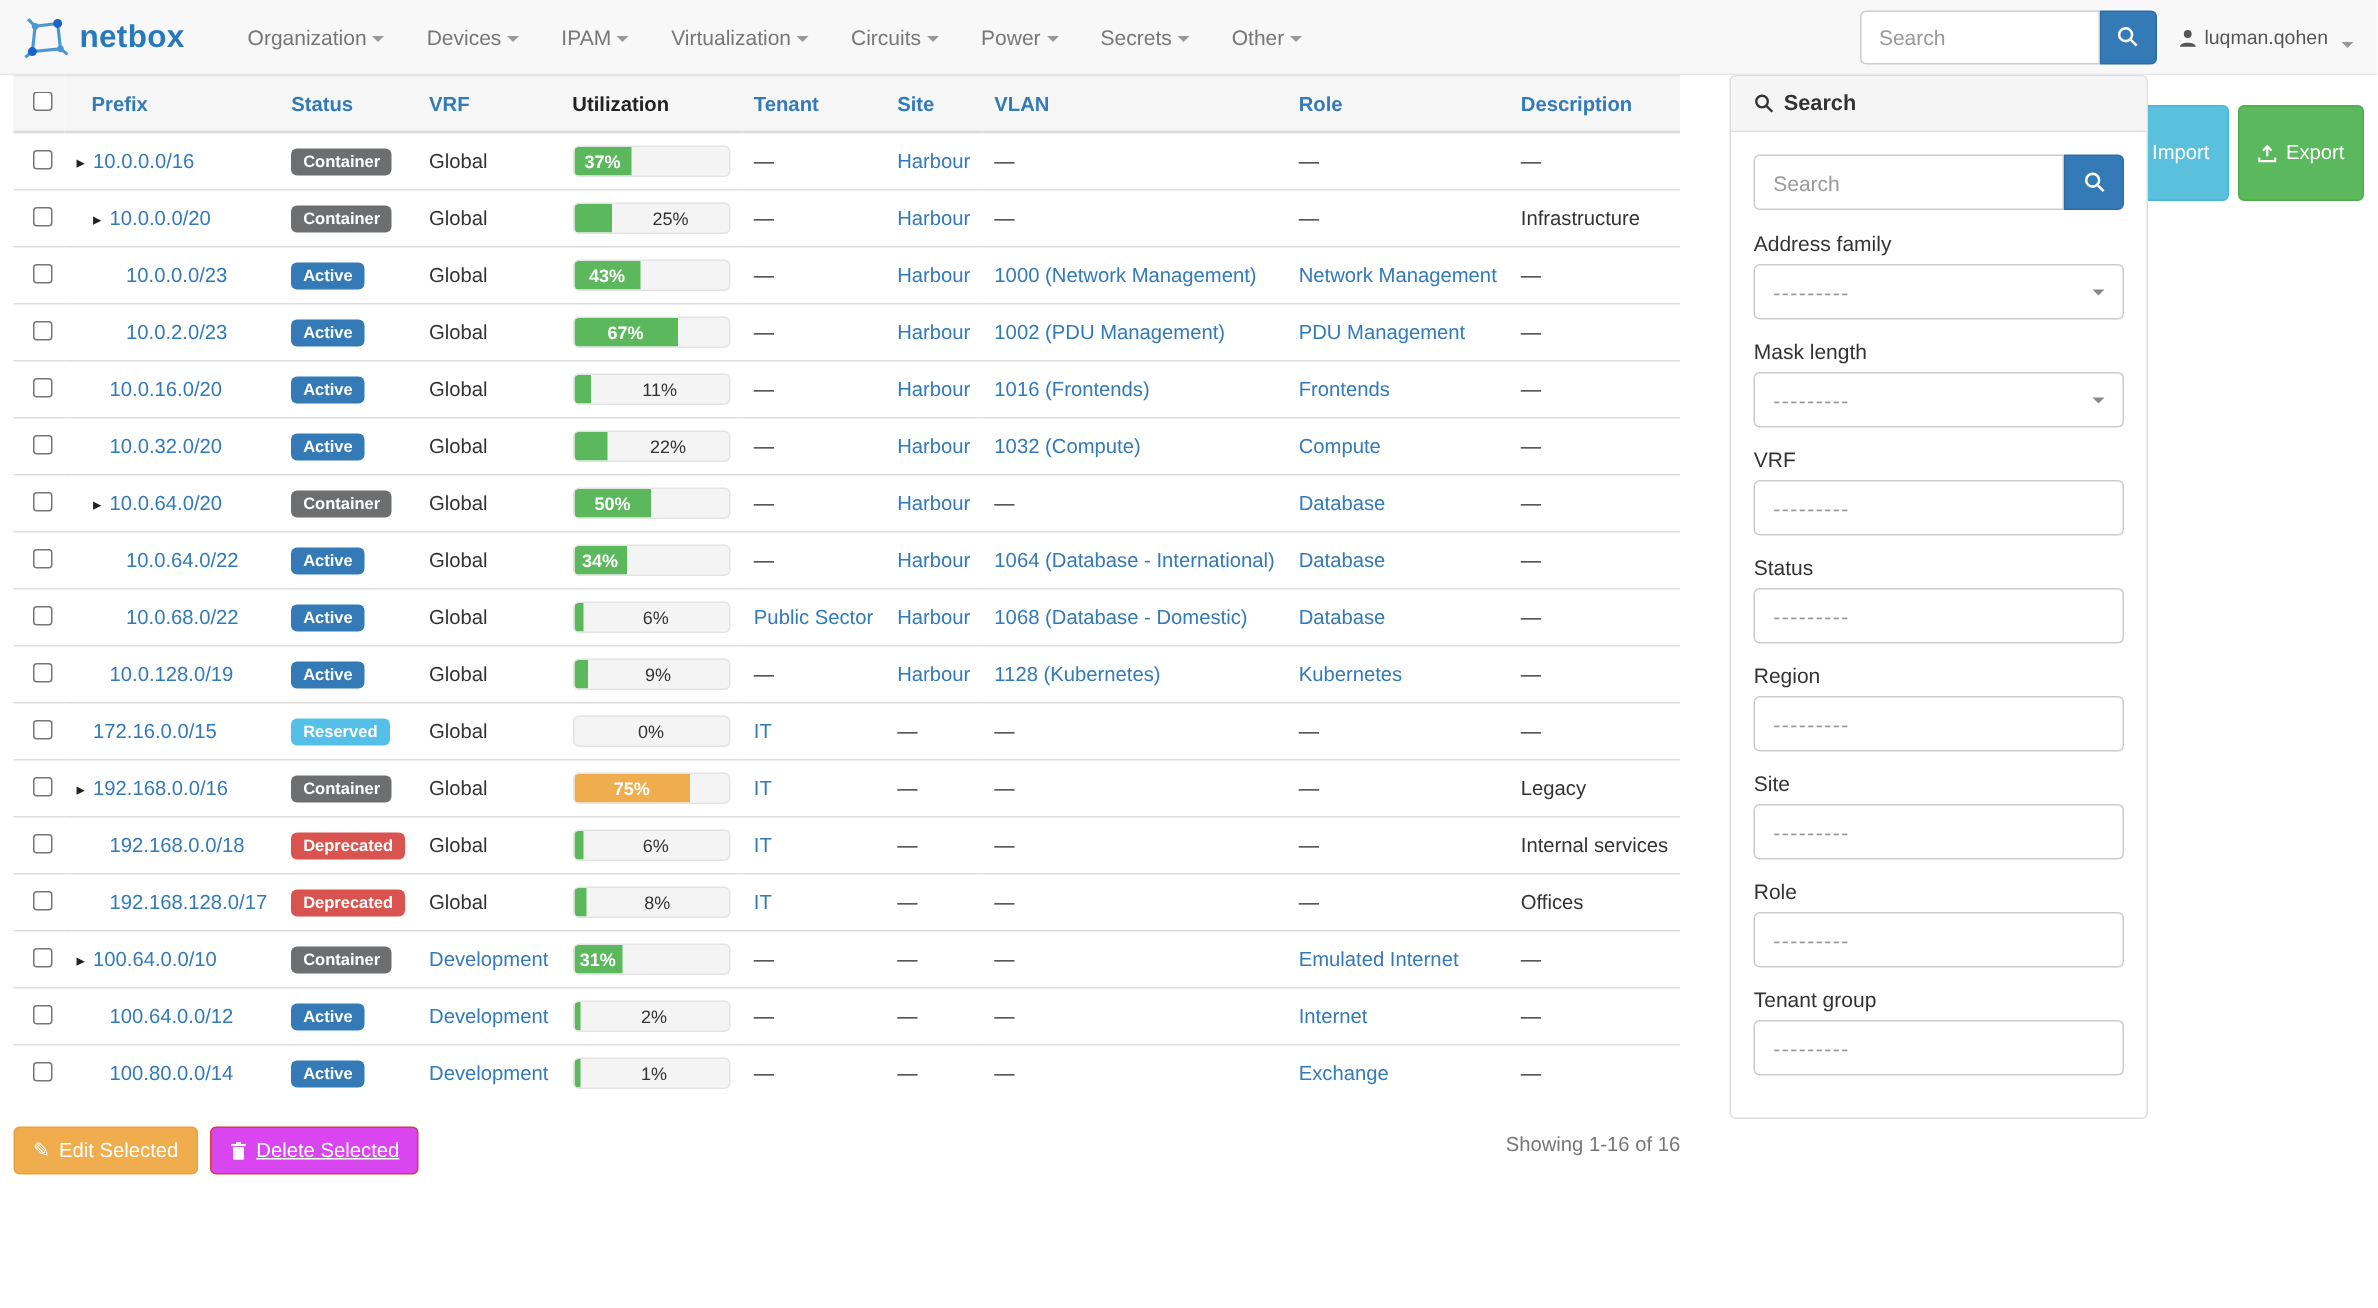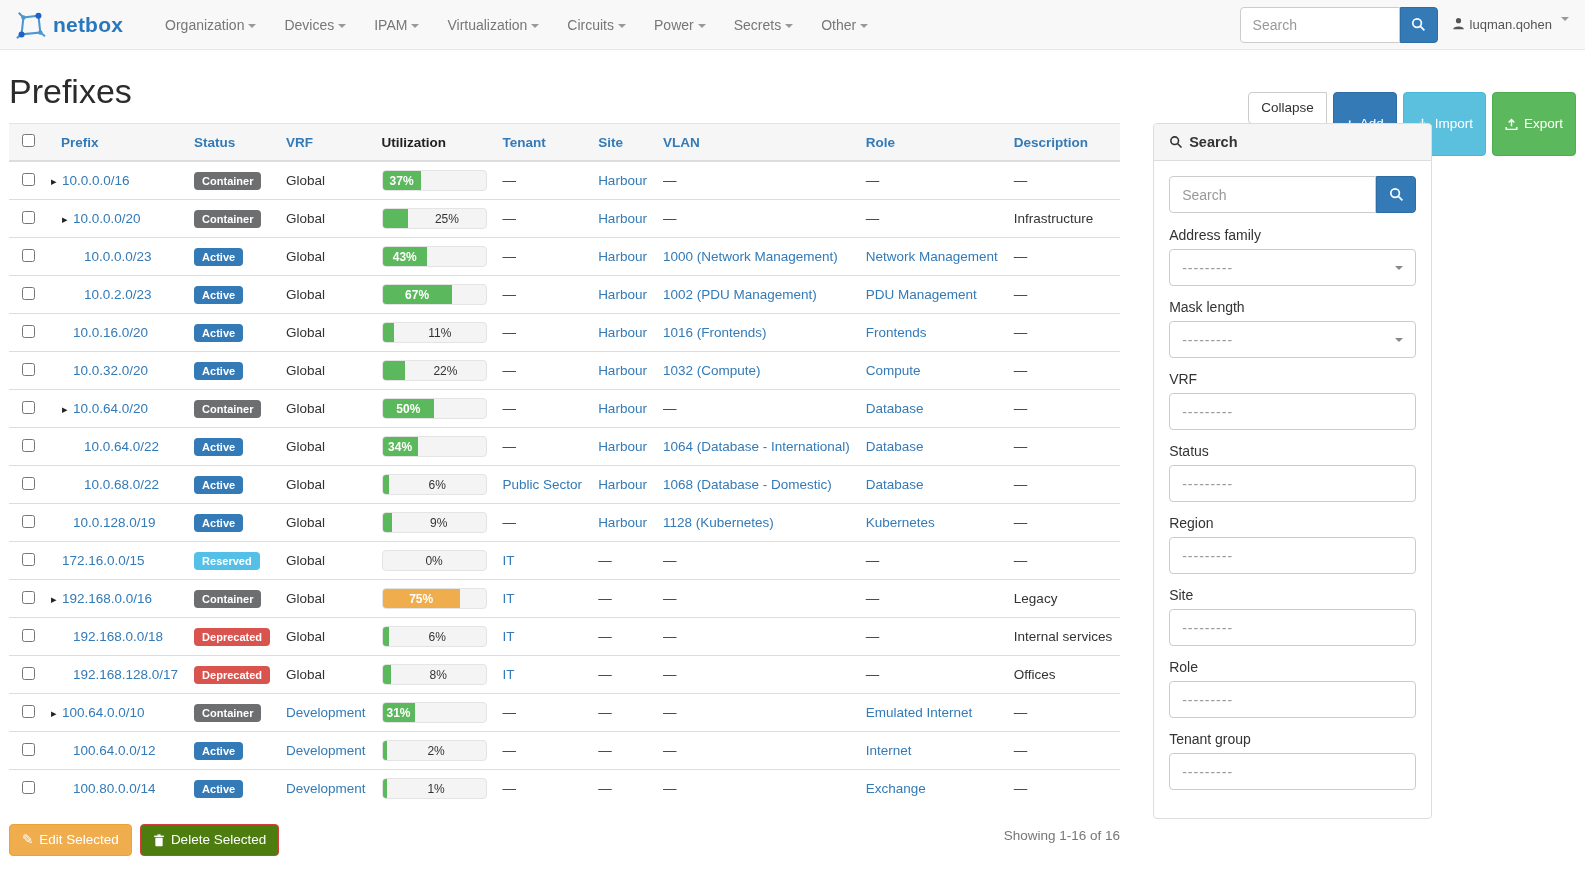--- a/index.html
+++ b/index.html
@@ -15,41 +15,41 @@
   .nav-item { font-size:14px; color:#777; padding:15px 14px; cursor:pointer; white-space:nowrap; }
   .caret-down { display:inline-block; margin-left:4px; width:0; height:0;
     border-left:4px solid transparent; border-right:4px solid transparent;
     border-top:4px solid #999; vertical-align:middle; }
   .nav-right { margin-left:auto; display:flex; align-items:center; gap:14px; }
   .nav-search { display:flex; }
   .nav-search input { width:160px; height:36px; border:1px solid #ccc; border-radius:4px 0 0 4px;
     padding:6px 12px; font-size:14px; outline:none; font-family:inherit; }
   .nav-search button { width:38px; height:36px; border:1px solid #2e6da4; background:#337ab7;
     border-radius:0 4px 4px 0; cursor:pointer; display:flex; align-items:center; justify-content:center; }
-  .nav-user { display:flex; align-items:flex-start; gap:5px; font-size:13px; color:#555;
+  .nav-user { display:flex; align-items:flex-end; gap:5px; font-size:13px; color:#555;
     padding-right:6px; cursor:pointer; }
 
   input::placeholder { color:#999; }
 
   
   .page { padding:0 9px; }
   .toolbar { float:right; margin-top:20px; display:flex; gap:6px; }
   .btn { font-size:13.5px; border-radius:4px; padding:7px 12px; cursor:pointer;
     display:inline-flex; align-items:center; gap:6px; border:1px solid transparent;
     font-family:inherit; line-height:1.2; }
   .btn-group { display:inline-flex;flex-direction:column; }
   .btn-group .btn:first-child { border-radius:4px 0 0 4px; }
   .btn-group .btn:last-child { border-radius:0 4px 4px 0; margin-left:-1px; }
   .btn-default { background:#fff; border-color:#ccc; color:#333; }
   .btn-default.active { background:#e6e6e6; border-color:#adadad; box-shadow:inset 0 2px 4px rgba(0,0,0,.08); }
   .btn-primary { background:#337ab7; border-color:#2e6da4; color:#fff; }
   .btn-info { background:#5bc0de; border-color:#46b8da; color:#fff; }
   .btn-success { background:#5cb85c; border-color:#4cae4c; color:#fff; }
   .btn-warning { background:#f0ad4e; border-color:#eea236; color:#fff; }
-  .btn-danger { background:#4d7c0f; border-color:#d43f3a; color:#fff; }
+  .btn-danger { background:#d946ef; border-color:#d43f3a; color:#fff;text-decoration:underline; }
 
   h1.page-title { font-size:34px; font-weight:400; color:#2b2b2b; margin:22px 0 12px 0; }
 
   .content { display:flex; align-items:flex-start; }
   .main-left { width:1156px; }
   .main-right { flex:1; margin-left:33px; }
 
   
   table.obj-table { width:100%; border-collapse:collapse; font-size:13.5px; }
   .obj-table thead th { background:#f6f6f6; border-top:1px solid #e3e3e3; border-bottom:2px solid #ddd;
@@ -201,21 +201,20 @@
     </button>
     <button class="btn btn-success">
       <svg class="icon-svg" width="13" height="13" viewBox="0 0 16 16">
         <path d="M8 10 V2 M4.5 5.5 L8 1.8 L11.5 5.5" stroke="#fff" stroke-width="1.8" fill="none"></path>
         <path d="M1.5 11 V14 H14.5 V11" stroke="#fff" stroke-width="1.8" fill="none"></path>
       </svg>
       <span>Export</span>
     </button>
   </div>
 
-  <h1 class="page-title">Prefixes</h1>
 
   <div class="content">
 
     <div class="main-left">
       <table class="obj-table">
         <thead>
           <tr>
             <th class="col-check"><input type="checkbox" style=""></th>
             <th class="col-prefix"><span class="th-link">Prefix</span></th>
             <th class="col-status"><span class="th-link">Status</span></th>

